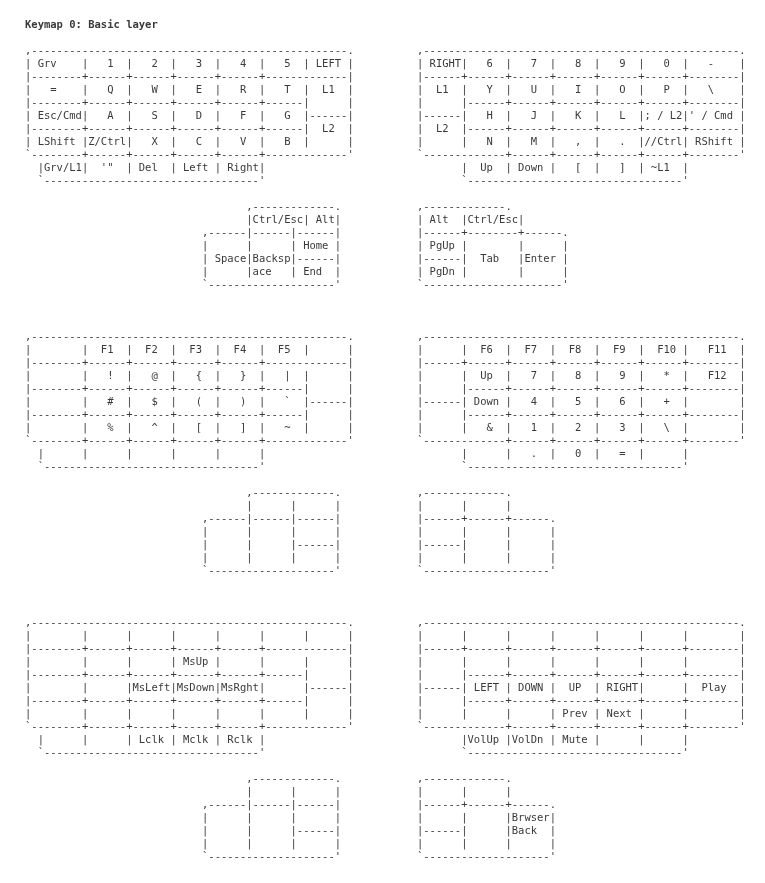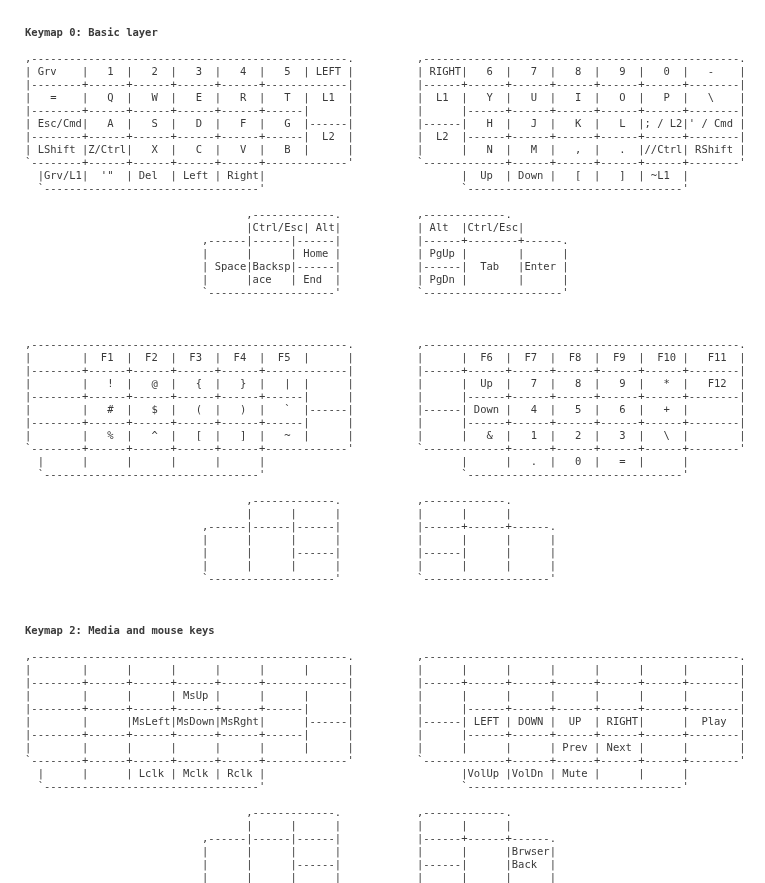--- a/index.html
+++ b/index.html
@@ -19,21 +19,21 @@
     font-family: "DejaVu Sans Mono", "Liberation Mono", monospace;
   }
   .keymap-section {
     margin: 0 0 39px 0;
   }
   .km-title {
     font-size: 10.5px;
     line-height: 13px;
     font-weight: bold;
     white-space: pre;
-    margin: 8px 0 13px 0;
+    margin: 0 0 13px 0;
     color: #3a3a3a;
   }
   pre.km-art {
     font-size: 10.5px;
     line-height: 13px;
     margin: 0;
     white-space: pre;
     color: #3a3a3a;
   }
 </style>
@@ -81,21 +81,20 @@
                                    ,-------------.            ,-------------.
                                    |      |      |            |      |      |
                             ,------|------|------|            |------+------+------.
                             |      |      |      |            |      |      |      |
                             |      |      |------|            |------|      |      |
                             |      |      |      |            |      |      |      |
                             `--------------------'            `--------------------'</pre>
   </section>
 
   <section class="keymap-section">
-    <div class="km-title">Keymap 2: Media and mouse keys</div>
     <pre class="km-art">,--------------------------------------------------.          ,--------------------------------------------------.
 |        |      |      |      |      |      |      |          |      |      |      |      |      |      |        |
 |--------+------+------+------+------+-------------|          |------+------+------+------+------+------+--------|
 |        |      |      | MsUp |      |      |      |          |      |      |      |      |      |      |        |
 |--------+------+------+------+------+------|      |          |      |------+------+------+------+------+--------|
 |        |      |MsLeft|MsDown|MsRght|      |------|          |------| LEFT | DOWN |  UP  | RIGHT|      |  Play  |
 |--------+------+------+------+------+------|      |          |      |------+------+------+------+------+--------|
 |        |      |      |      |      |      |      |          |      |      |      | Prev | Next |      |        |
 `--------+------+------+------+------+-------------'          `-------------+------+------+------+------+--------'
   |      |      | Lclk | Mclk | Rclk |                               |VolUp |VolDn | Mute |      |      |

